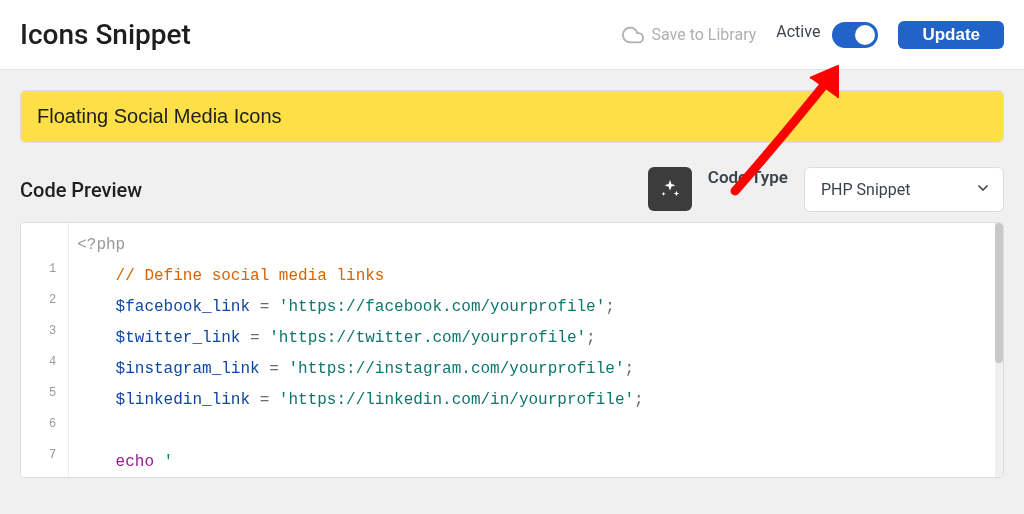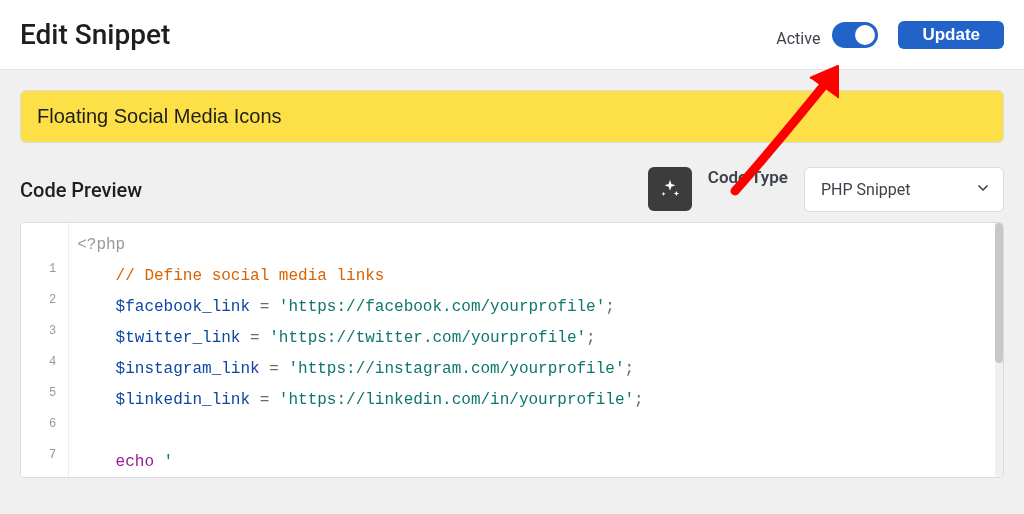--- a/index.html
+++ b/index.html
@@ -30,21 +30,21 @@
       display: flex;
       align-items: center;
       gap: 8px;
       color: #b0b0b0;
       font-size: 16px;
       cursor: pointer;
     }
     .cloud-icon svg { display: block; }
     .active-wrap {
       display: flex;
-      align-items: flex-end;
+      align-items: flex-start;
       gap: 12px;
     }
     .active-label {
       font-size: 16px;
       color: #3c434a;
     }
     .toggle {
       width: 46px;
       height: 26px;
       background: #2263c9;
@@ -196,22 +196,30 @@
       height: 150px;
     }
     .container { position: relative; }
   </style>
 </head>
 <body>
 
 <div class="container">
 
 <div class="header">
-  <div class="title">Edit Snippet</div>
+  <div class="title">Icons Snippet</div>
   <div class="header-right">
+    <div class="save-lib">
+      <span class="cloud-icon">
+        <svg width="22" height="22" viewBox="0 0 24 24" fill="none" stroke="#b0b0b0" stroke-width="2" stroke-linecap="round" stroke-linejoin="round">
+              <path d="M18 10h-1.26A8 8 0 1 0 9 20h9a5 5 0 0 0 0-10z"></path>
+            </svg>
+      </span>
+      <span>Save to Library</span>
+    </div>
     <div class="active-wrap">
       <span class="active-label">Active</span>
       <div class="toggle">
         <div class="toggle-knob"></div>
       </div>
     </div>
     <button class="update-btn">Update</button>
   </div>
 </div>
 

